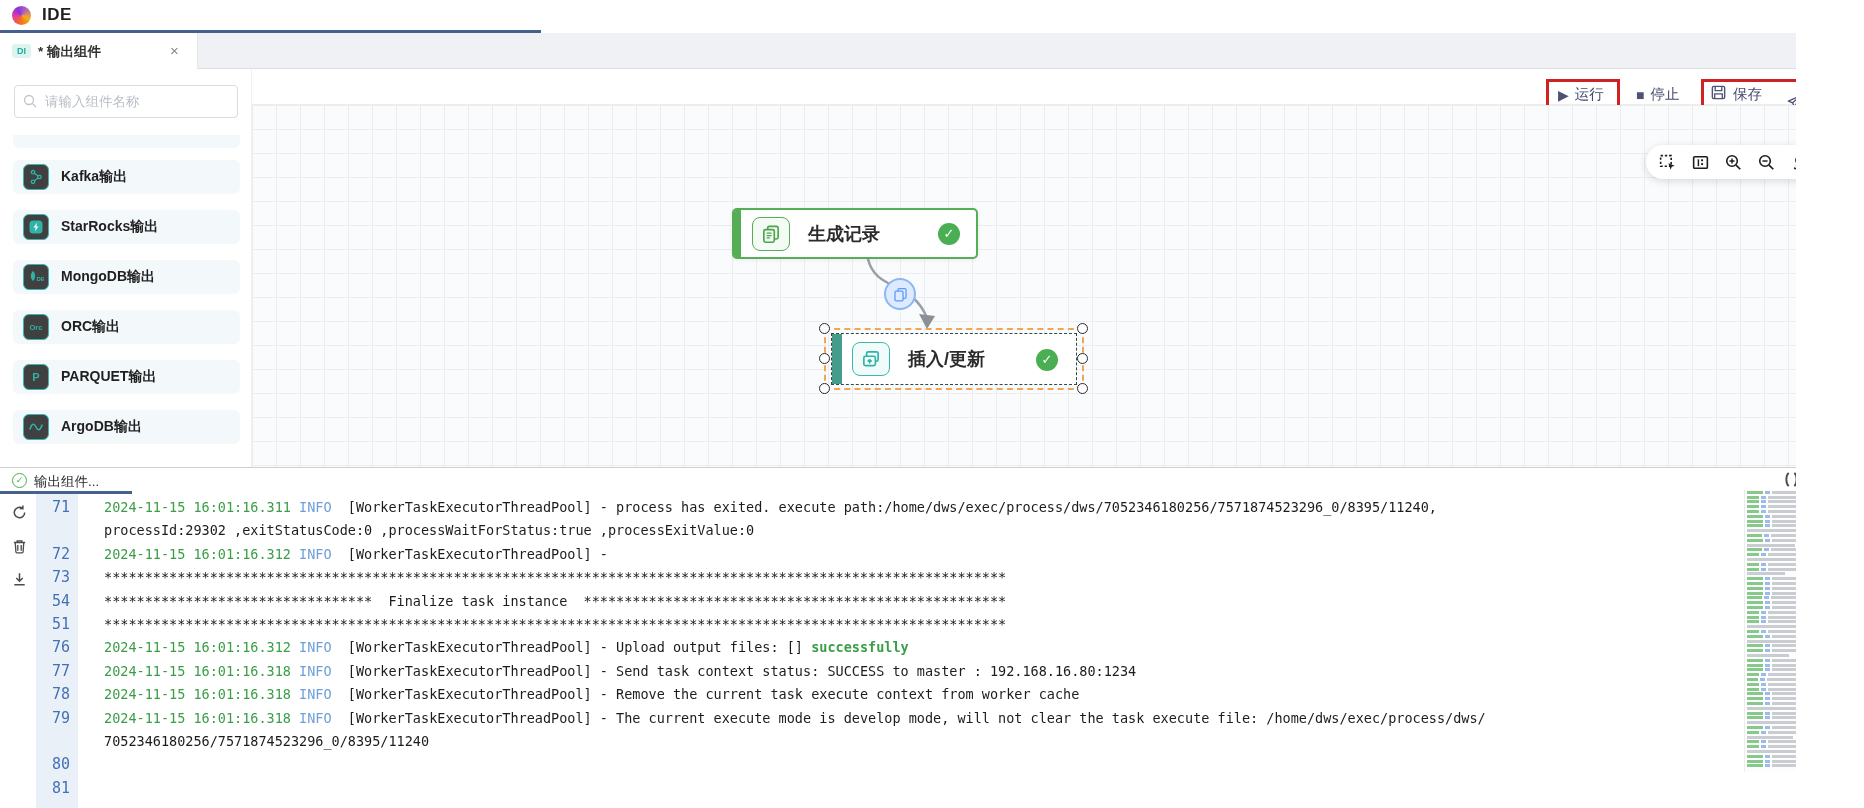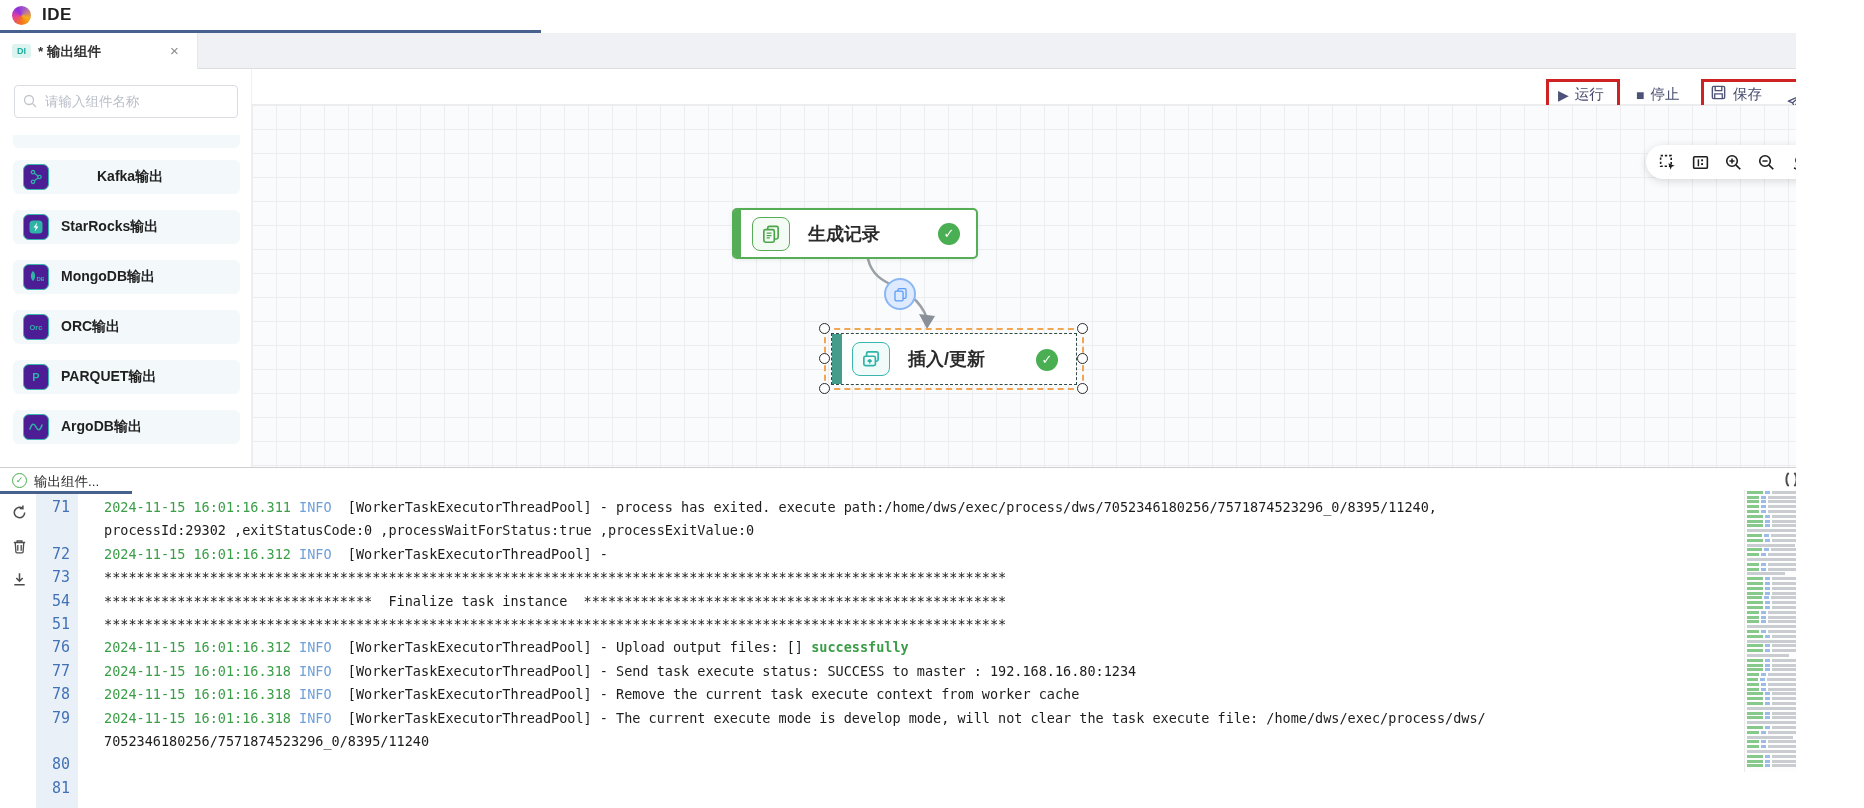--- a/index.html
+++ b/index.html
@@ -25,21 +25,21 @@
   
   .sidebar{left:0;top:69px;width:252px;height:398px;background:#fff;border-right:1px solid #eef0f2;box-sizing:border-box;}
   .search-wrap{left:14px;top:85px;width:224px;height:33px;}
   .search-input{width:100%;height:100%;box-sizing:border-box;border:1px solid #d9dce3;border-radius:4px;
                 padding:0 8px 0 30px;font-size:13.5px;color:#333;outline:none;font-family:inherit;background:#fff;}
   .search-input::placeholder{color:#b9bec7;}
   .search-icon{left:22px;top:93px;width:16px;height:16px;color:#c0c4cc;}
   .side-partial{left:13px;top:135px;width:227px;height:13px;background:#f3f8fb;border-radius:0 0 6px 6px;}
   .side-item{position:absolute;left:13px;width:227px;height:34px;background:#f3f8fb;border-radius:6px;
              display:flex;align-items:center;cursor:pointer;}
-  .side-icon{margin-left:10px;width:26px;height:26px;border:1.5px solid #3ab5ae;border-radius:6px;background:#4c1d95;
+  .side-icon{margin-left:10px;width:26px;height:26px;border:1.5px solid #3ab5ae;border-radius:6px;background:#404040;
              display:flex;align-items:center;justify-content:center;color:#2fb3a6;box-sizing:border-box;}
   .side-icon svg{width:16px;height:16px;}
   .side-label{margin-left:12px;font-size:14px;font-weight:bold;color:#1f1f1f;}
 
   
   .strip-divider{left:252px;top:104px;width:1612px;height:1px;background:#ececec;}
   .tb-btn{position:absolute;display:flex;align-items:center;gap:6px;cursor:pointer;color:#454a6e;font-size:14.5px;}
   .tb-glyph{font-size:14px;color:#4d5278;}
   .tb-btn svg{width:17px;height:17px;color:#4d5278;}
   .anno-box{position:absolute;border:3px solid #cf2222;box-sizing:border-box;}
@@ -135,21 +135,21 @@
     <input class="search-input" placeholder="请输入组件名称" style="">
   </div>
   <div class="abs search-icon">
     <svg viewBox="0 0 16 16">
         <circle cx="7" cy="7" r="4.5" fill="none" stroke="currentColor" stroke-width="1.3"></circle>
         <line x1="10.5" y1="10.5" x2="14" y2="14" stroke="currentColor" stroke-width="1.3"></line>
       </svg>
   </div>
   <div class="abs side-partial"></div>
   <div id="sidebar-list">
-      <div class="side-item" style="top: 160px; gap: 36px;">
+      <div class="side-item" style="top: 160px;">
         <span class="side-icon">
           <svg viewBox="0 0 16 16">
             <circle cx="5" cy="3.2" r="1.7" fill="none" stroke="currentColor" stroke-width="1.3"></circle>
             <circle cx="5" cy="12.8" r="1.7" fill="none" stroke="currentColor" stroke-width="1.3"></circle>
             <circle cx="11.5" cy="8" r="1.7" fill="none" stroke="currentColor" stroke-width="1.3"></circle>
             <path d="M6.4 4.2 L10 7 M6.4 11.8 L10 9" stroke="currentColor" stroke-width="1.3"></path>
           </svg>
         </span>
         <span class="side-label">Kafka输出</span>
       </div>
@@ -367,21 +367,21 @@
       <div class="log-row">
         <span class="log-num">51</span>
         <span class="log-text"><span class="sg-tx">***************************************************************************************************************</span></span>
       </div>
       <div class="log-row">
         <span class="log-num">76</span>
         <span class="log-text"><span class="sg-ts">2024-11-15 16:01:16.312</span><span class="sg-tx"> </span><span class="sg-in">INFO</span><span class="sg-tx">  [WorkerTaskExecutorThreadPool] - Upload output files: [] </span><span class="sg-ok">successfully</span></span>
       </div>
       <div class="log-row">
         <span class="log-num">77</span>
-        <span class="log-text"><span class="sg-ts">2024-11-15 16:01:16.318</span><span class="sg-tx"> </span><span class="sg-in">INFO</span><span class="sg-tx">  [WorkerTaskExecutorThreadPool] - Send task execute status: SUCCESS to master : 192.168.16.80:1234</span></span>
+        <span class="log-text"><span class="sg-ts">2024-11-15 16:01:16.318</span><span class="sg-tx"> </span><span class="sg-in">INFO</span><span class="sg-tx">  [WorkerTaskExecutorThreadPool] - Send task context status: SUCCESS to master : 192.168.16.80:1234</span></span>
       </div>
       <div class="log-row">
         <span class="log-num">78</span>
         <span class="log-text"><span class="sg-ts">2024-11-15 16:01:16.318</span><span class="sg-tx"> </span><span class="sg-in">INFO</span><span class="sg-tx">  [WorkerTaskExecutorThreadPool] - Remove the current task execute context from worker cache</span></span>
       </div>
       <div class="log-row">
         <span class="log-num">79</span>
         <span class="log-text"><span class="sg-ts">2024-11-15 16:01:16.318</span><span class="sg-tx"> </span><span class="sg-in">INFO</span><span class="sg-tx">  [WorkerTaskExecutorThreadPool] - The current execute mode is develop mode, will not clear the task execute file: /home/dws/exec/process/dws/</span></span>
       </div>
       <div class="log-row">

